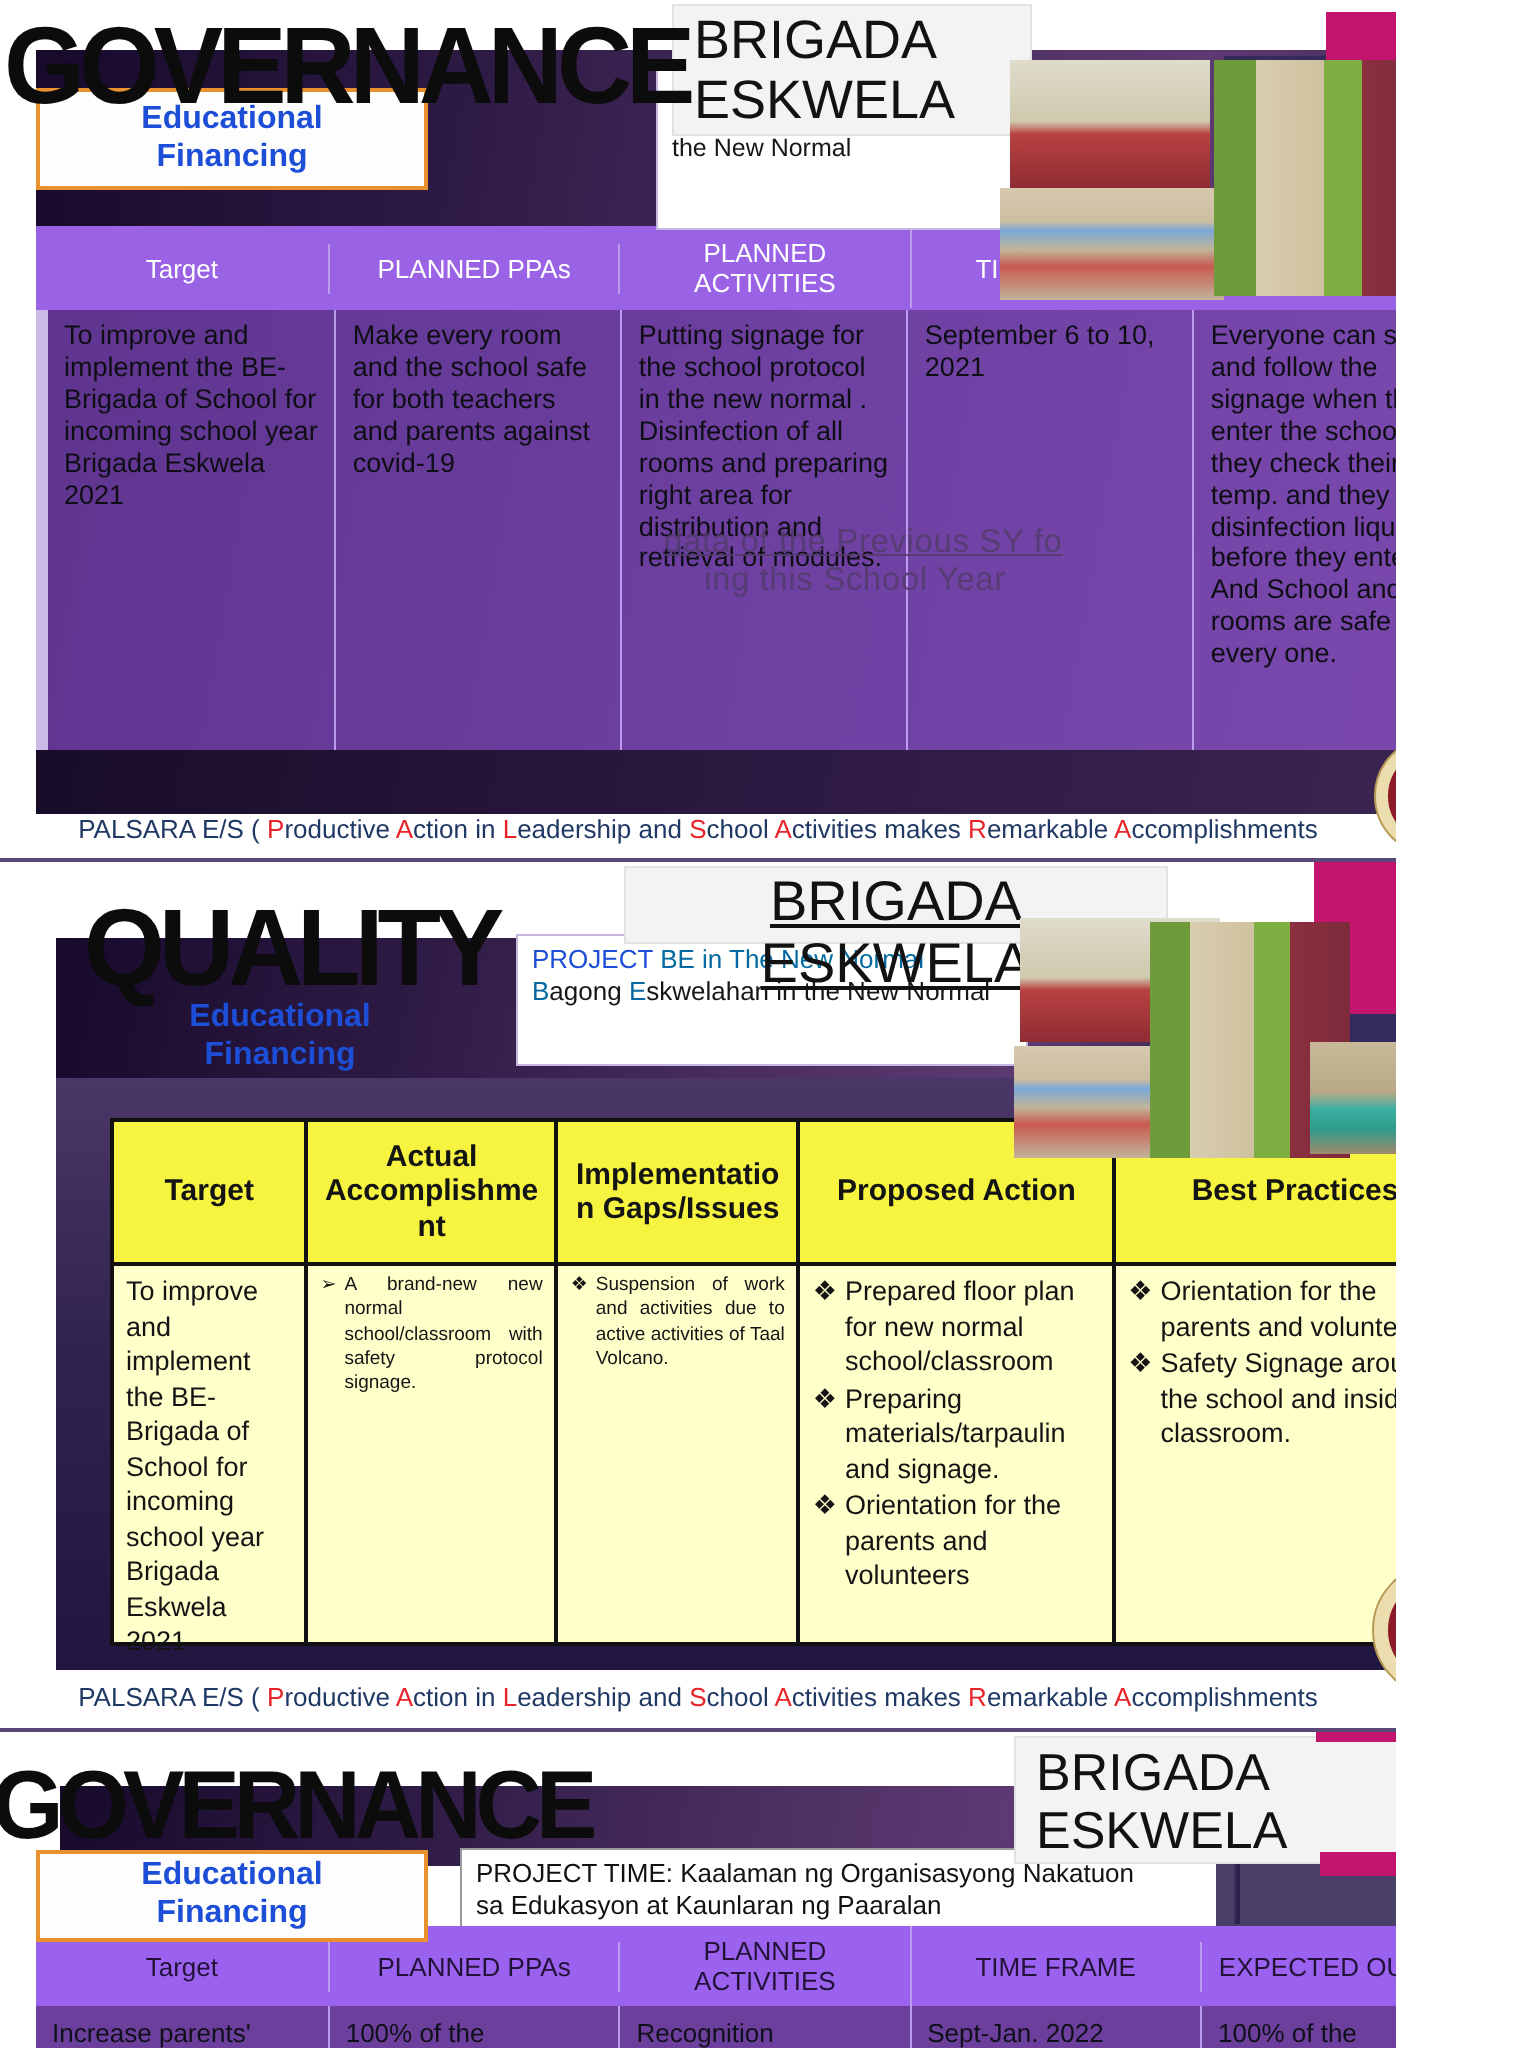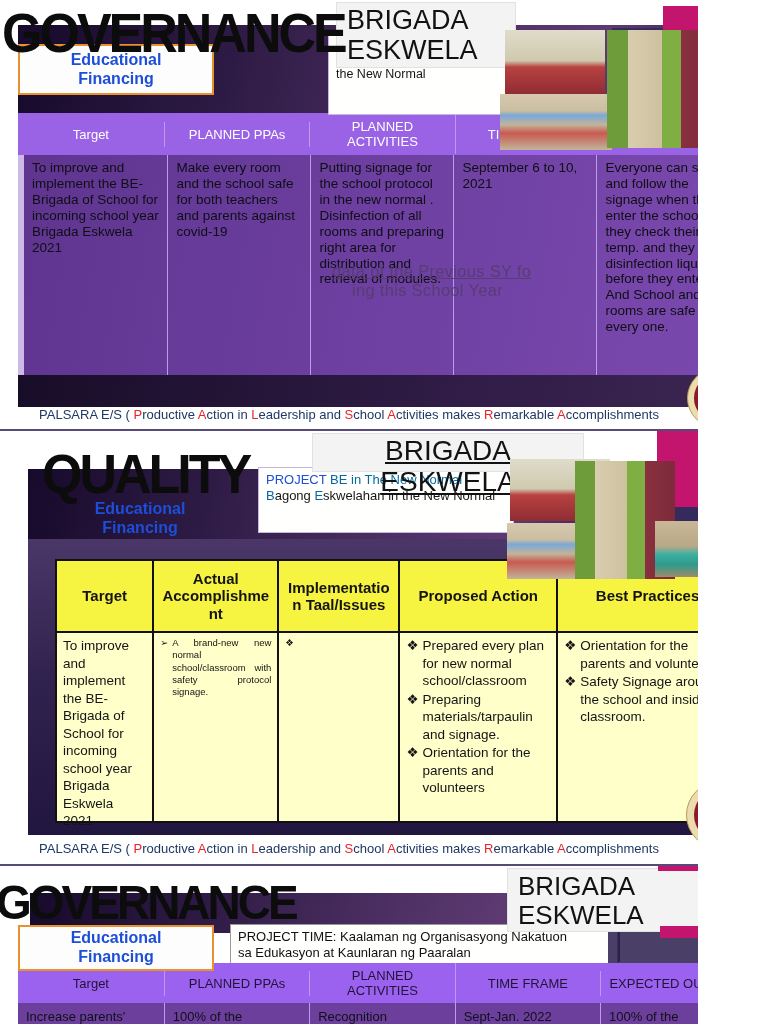--- a/index.html
+++ b/index.html
@@ -177,41 +177,42 @@
 
   <div class="photo ph-a" style="left:510px;top:28px;width:100px;height:62px;"></div>
   <div class="photo ph-b" style="left:507px;top:92px;width:70px;height:56px;"></div>
   <div class="photo ph-c" style="left:575px;top:30px;width:100px;height:118px;"></div>
   <div class="photo ph-d" style="left:655px;top:90px;width:88px;height:56px;"></div>
 
   <div class="ytable" style="left:55px;top:128px;width:680px;">
     <div class="yrow yhead" style="height:70px;">
       <div class="ycell v1">Target</div>
       <div class="ycell v2">Actual Accomplishment</div>
-      <div class="ycell v3">Implementation Taal/Issues</div>
+      <div class="ycell v3">Implementation Gaps/Issues</div>
       <div class="ycell v4">Proposed Action</div>
       <div class="ycell v5">Best Practices</div>
     </div>
     <div class="yrow ybody" style="height:188px;">
       <div class="ycell v1 cell-lg">To improve and implement the BE-Brigada of School for incoming school year Brigada Eskwela 2021</div>
       <div class="ycell v2 cell-sm">
           <div class="bi">
             <span class="bg">➢</span>
             <span>A brand-new new normal school/classroom with safety protocol signage.</span>
           </div>
         </div>
       <div class="ycell v3 cell-sm">
           <div class="bi">
             <span class="bg">❖</span>
+            <span>Suspension of work and activities due to active activities of Taal Volcano.</span>
           </div>
         </div>
       <div class="ycell v4 cell-md">
           <div class="bi">
             <span class="bg">❖</span>
-            <span>Prepared every plan for new normal school/classroom</span>
+            <span>Prepared floor plan for new normal school/classroom</span>
           </div>
           <div class="bi">
             <span class="bg">❖</span>
             <span>Preparing materials/tarpaulin and signage.</span>
           </div>
           <div class="bi">
             <span class="bg">❖</span>
             <span>Orientation for the parents and volunteers</span>
           </div>
         </div>

